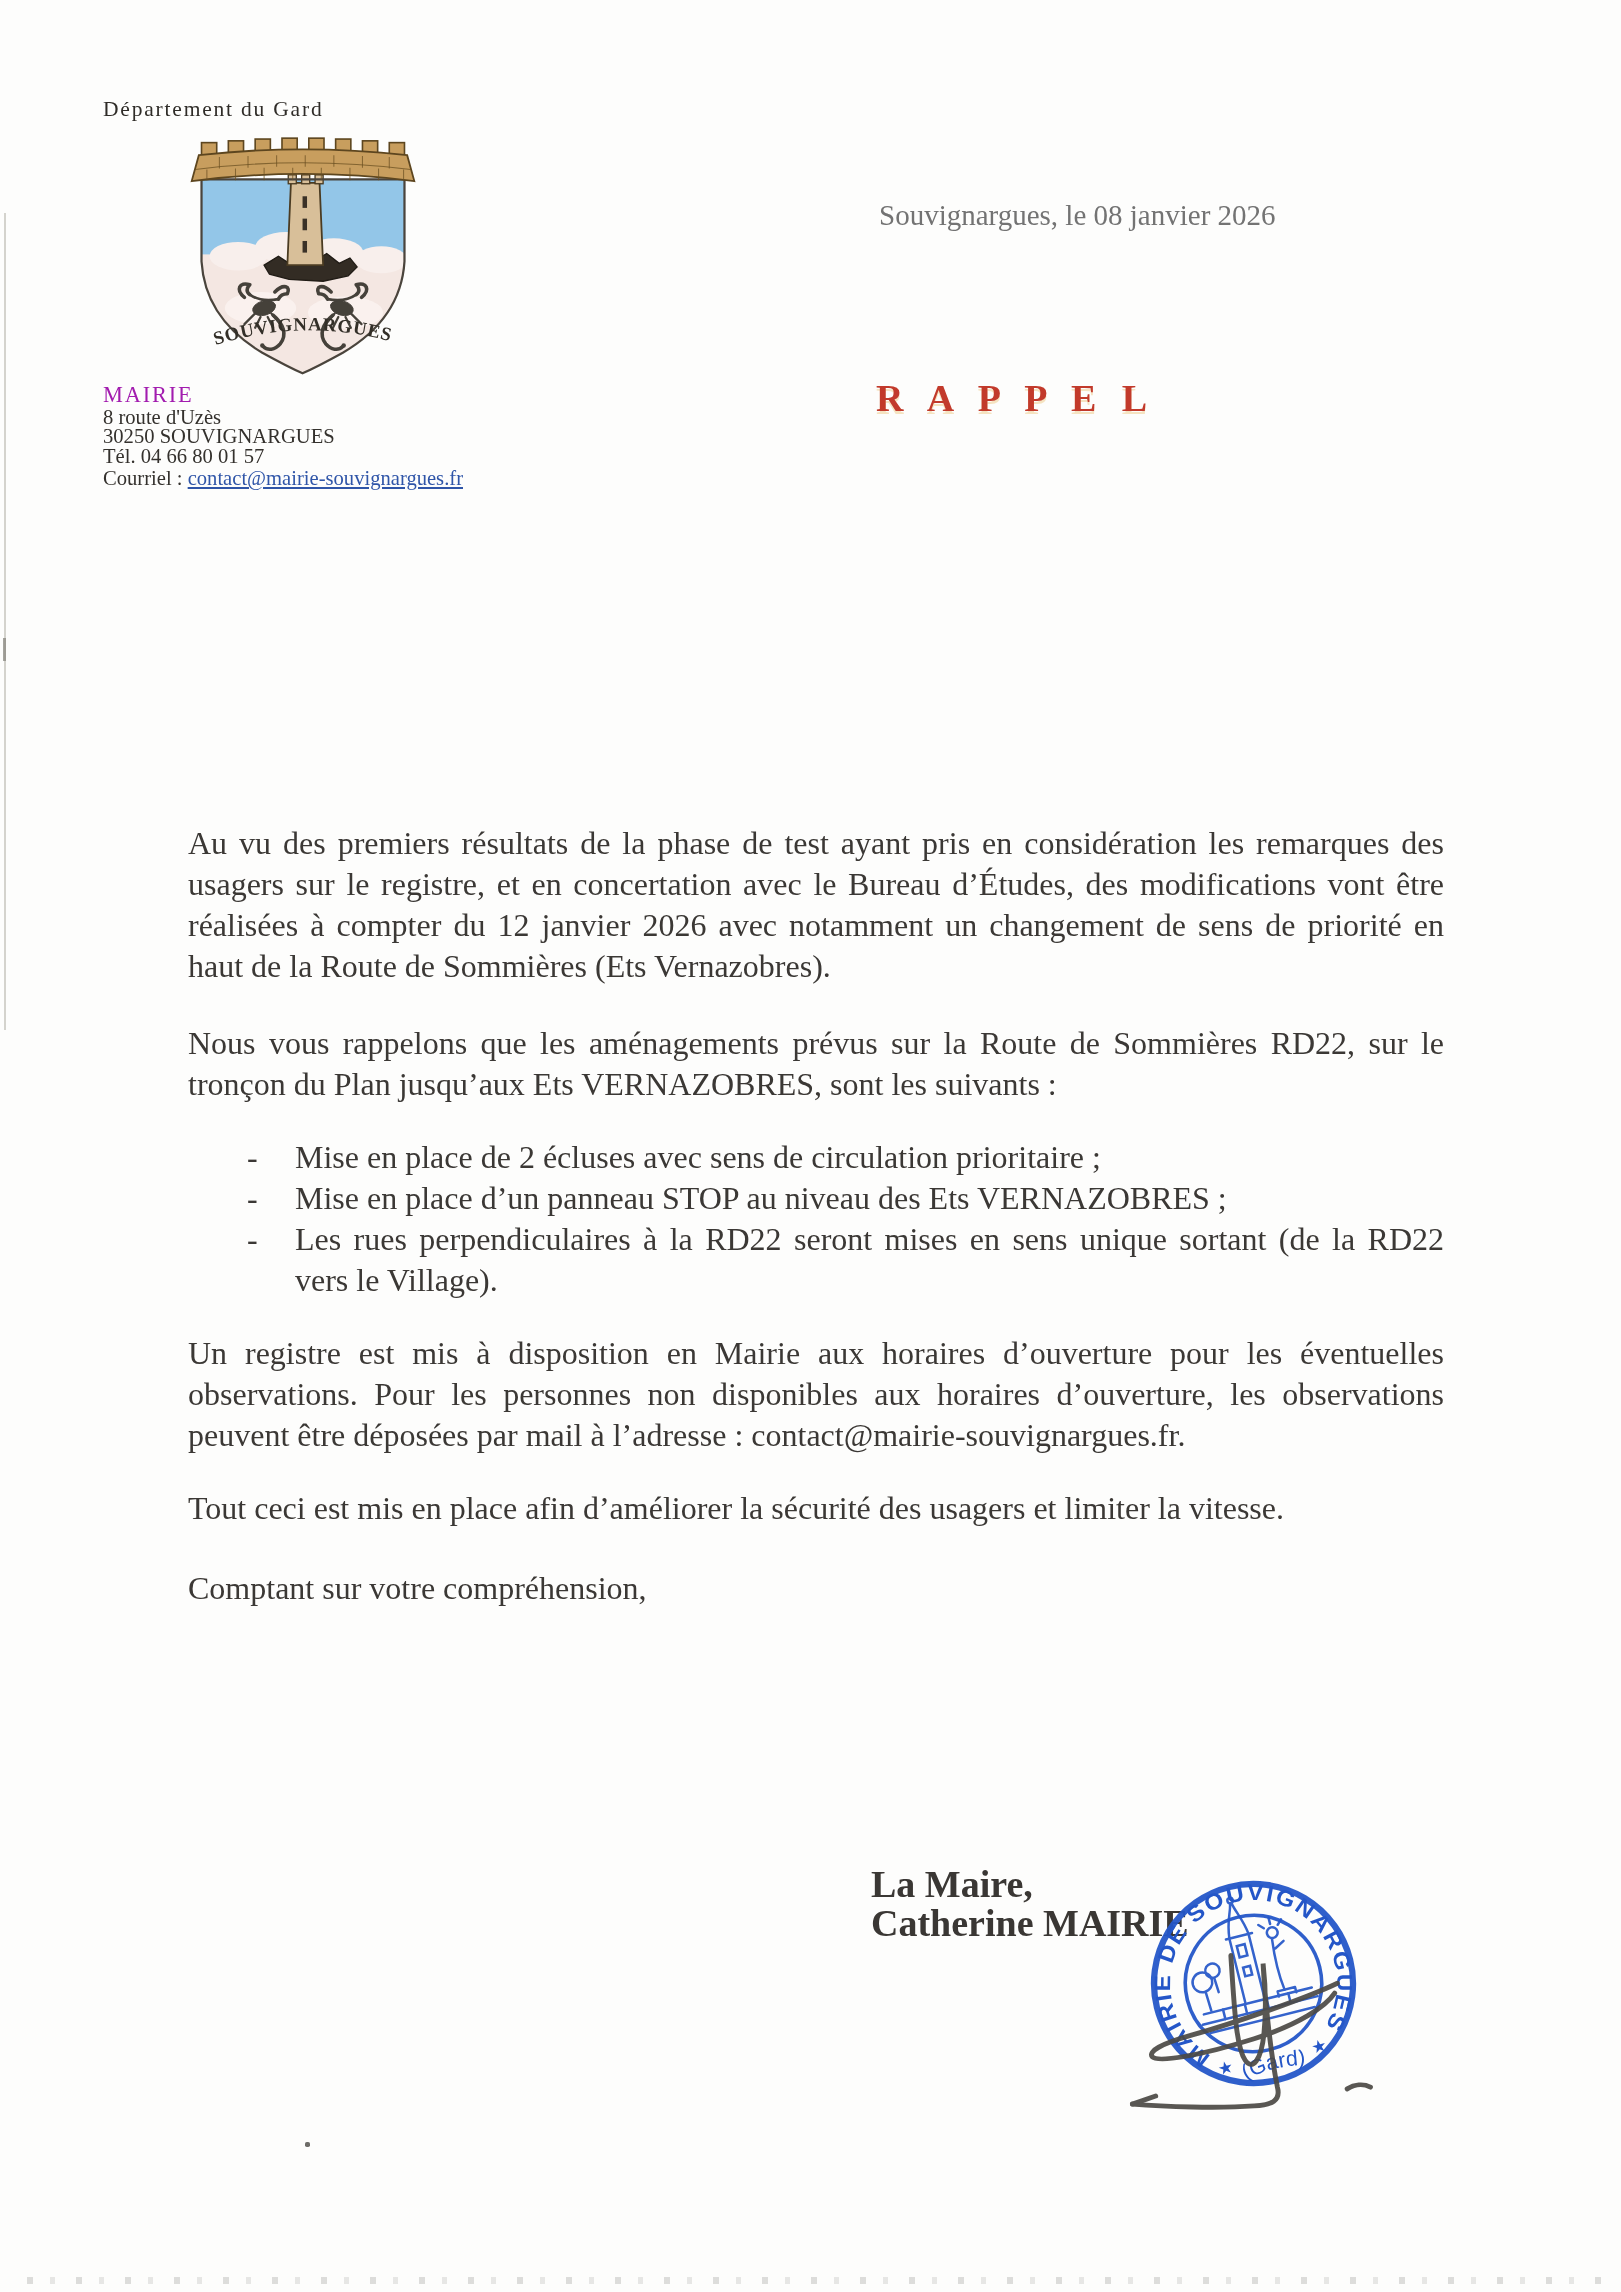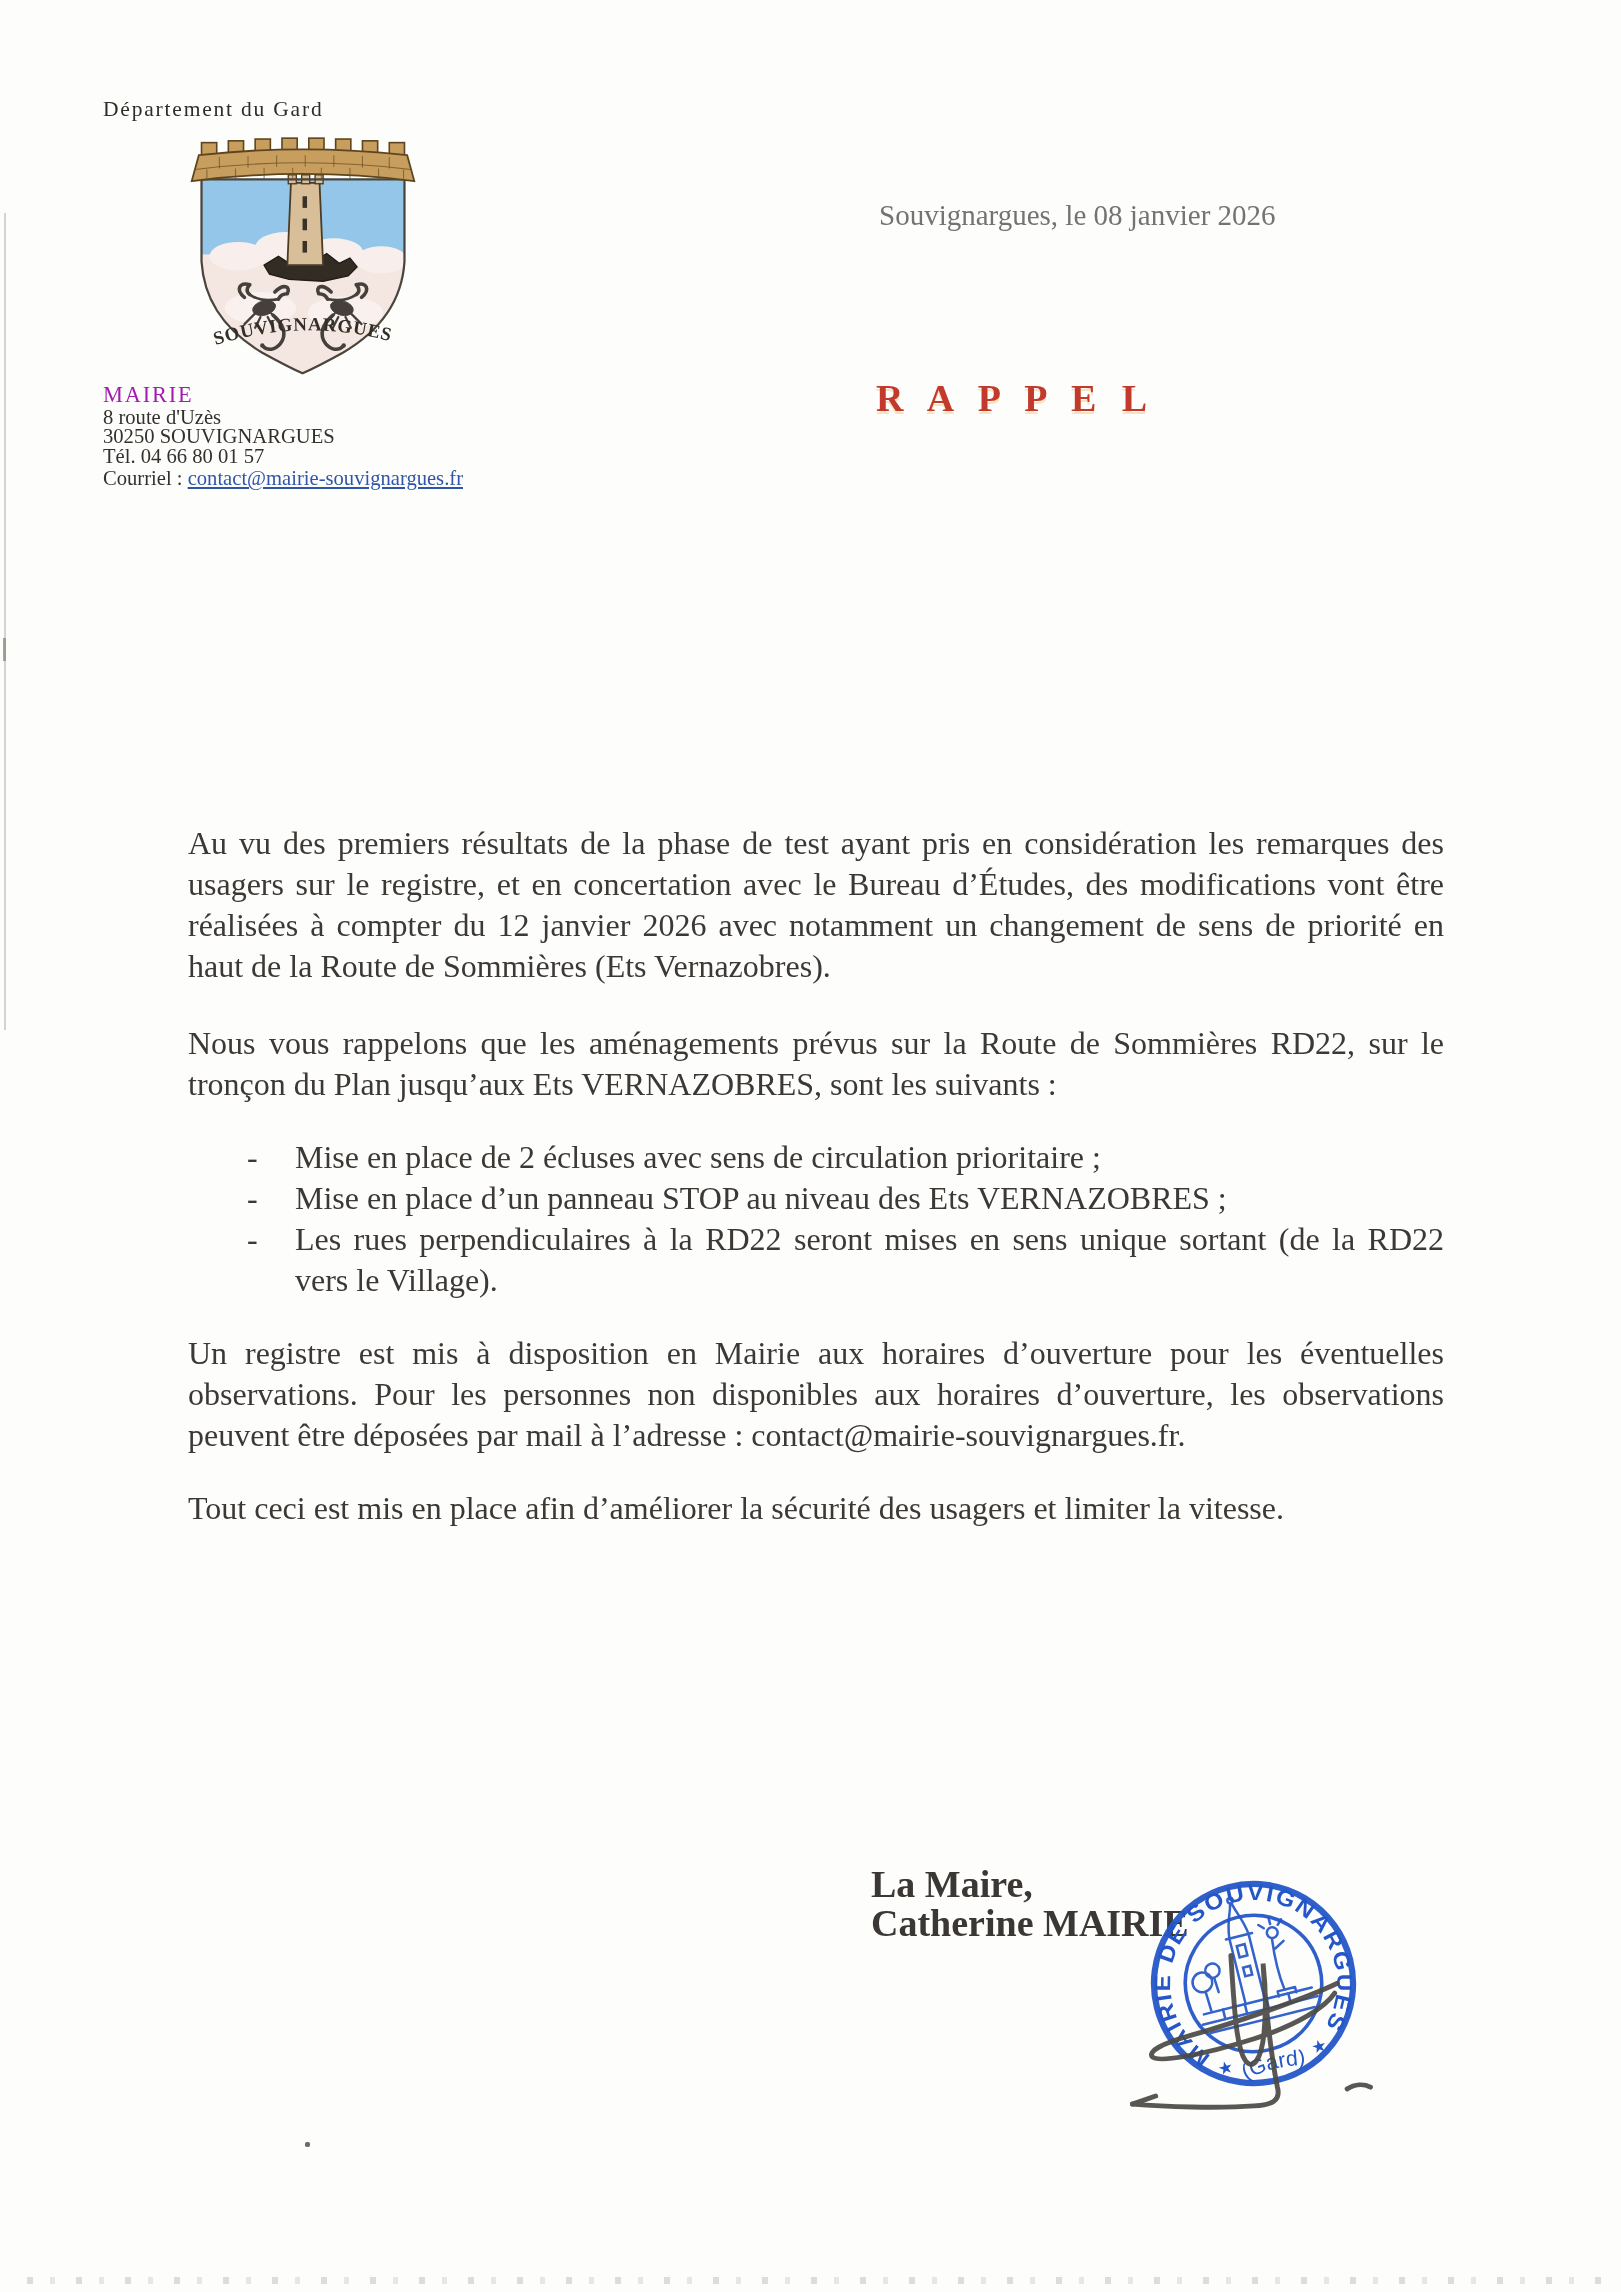--- a/index.html
+++ b/index.html
@@ -165,20 +165,21 @@
         <span class="bullet-text">Mise en place d’un panneau STOP au niveau des Ets VERNAZOBRES ;</span>
       </div>
       <div class="bullet-row">
         <span class="bullet-marker">-</span>
         <span class="bullet-text">Les rues perpendiculaires à la RD22 seront mises en sens unique sortant (de la RD22 vers le Village).</span>
       </div>
     </div>
 
     <p class="p3">Un registre est mis à disposition en Mairie aux horaires d’ouverture pour les éventuelles observations. Pour les personnes non disponibles aux horaires d’ouverture, les observations peuvent être déposées par mail à l’adresse : contact@mairie-souvignargues.fr.</p>
     <p class="p4">Tout ceci est mis en place afin d’améliorer la sécurité des usagers et limiter la vitesse.</p>
+    <p class="p5">Comptant sur votre compréhension,</p>
 
   </div>
 
   <div class="sig-block">
     <div>La Maire,</div>
     <div>Catherine MAIRIE</div>
   </div>
 
   <svg class="stamp-svg" width="269" height="269" viewBox="0 0 300 300">
     <g transform="rotate(-14 150 150)" stroke="#2456c8" fill="none">

